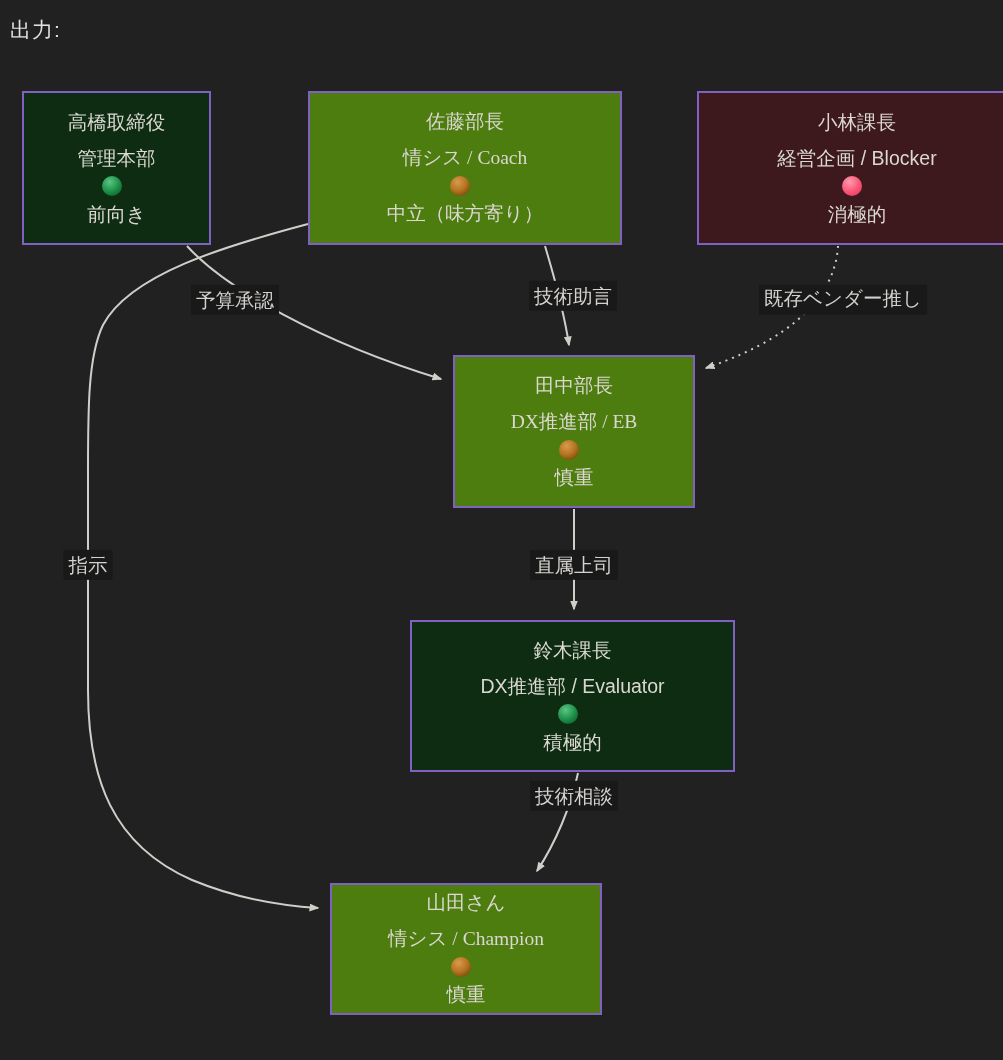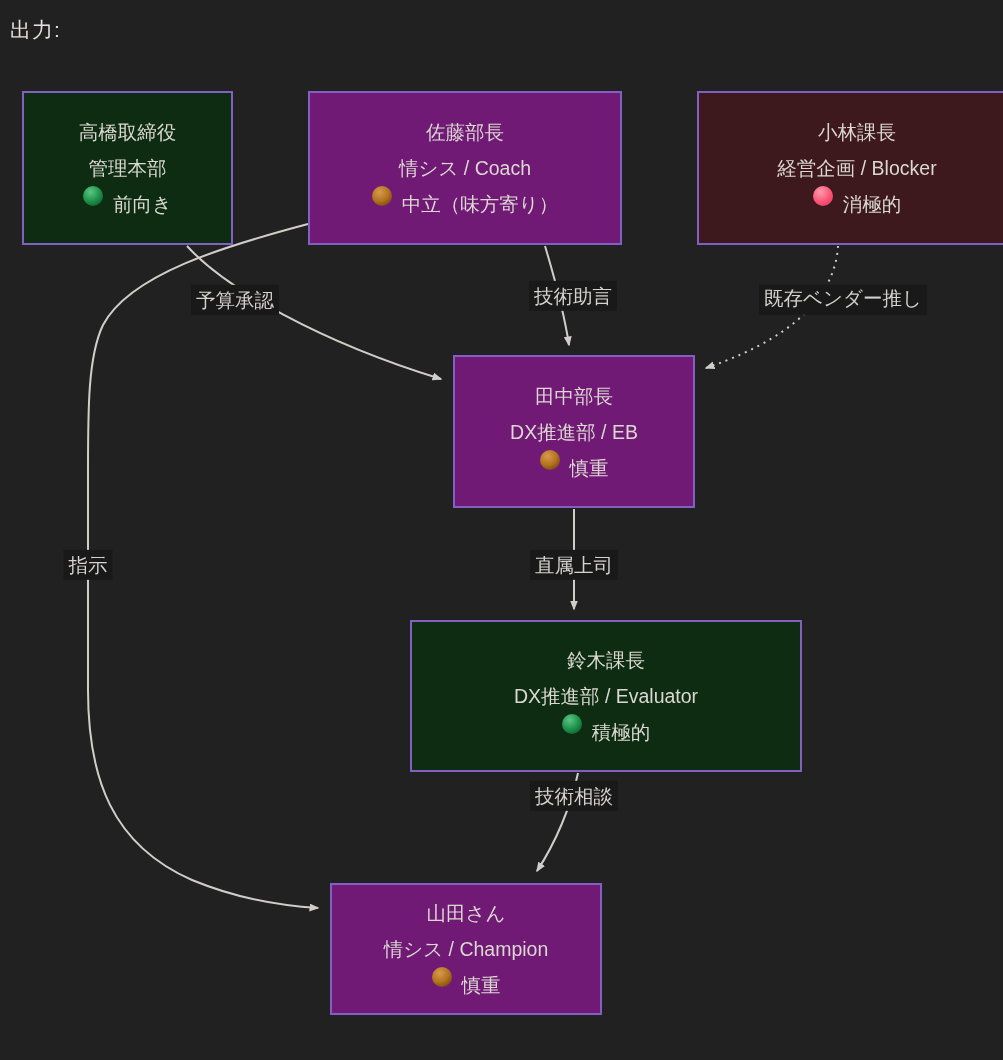--- a/index.html
+++ b/index.html
@@ -13,23 +13,23 @@
   .edge-layer{position:absolute;left:0;top:0;width:1003px;height:1060px;}
   .edge{fill:none;stroke:#d0cec9;stroke-width:2px;}
   .edge.dotted{stroke-dasharray:2 5;}
   .node{
     position:absolute;border:2px solid #8160c4;box-sizing:border-box;
     display:flex;flex-direction:column;align-items:center;justify-content:center;
     color:#dbd8d1;font-size:19.5px;text-align:center;
   }
   .node .line{line-height:36px;white-space:nowrap;}
   .node.green{background:#0d2c11;}
-  .node.brown{background:#701a75;}
+  .node.brown{background:#4d7c0f;font-family:Liberation Serif, serif;}
   .node.maroon{background:#3d191d;}
-  .stance-row{display:flex;justify-content:center;line-height:36px;}
+  .stance-row{display:flex;align-items:center;justify-content:center;line-height:36px;flex-direction:column;}
   .dot{width:20px;height:20px;border-radius:50%;display:inline-block;margin-right:10px;flex:none;}
   .dot[data-dot="green"]{background:radial-gradient(circle at 38% 30%, #5ec486 0%, #23984f 45%, #0f6b33 78%, #0a5227 100%);}
   .dot[data-dot="orange"]{background:radial-gradient(circle at 38% 30%, #d99a4e 0%, #b4731f 48%, #7a4a10 82%, #5c3608 100%);}
   .dot[data-dot="red"]{background:radial-gradient(circle at 38% 30%, #ff9cae 0%, #fb5577 52%, #e03260 100%);}
   .edge-label{
     position:absolute;transform:translate(-50%,-50%);
     background:#191919;color:#d4d2ce;font-size:19.5px;line-height:1.35;
     padding:2px 5px;white-space:nowrap;text-align:center;
   }
 </style>
@@ -47,21 +47,21 @@
       </marker>
     </defs>
     <path class="edge" d="M 187 246 C 225 288 320 342 441 379" marker-end="url(#arrow)"></path>
     <path class="edge" d="M 545 246 C 554 276 564 312 569 345" marker-end="url(#arrow)"></path>
     <path class="edge dotted" d="M 838 246 C 836 282 812 332 706 368" marker-end="url(#arrow)"></path>
     <path class="edge" d="M 574 509 L 574 609" marker-end="url(#arrow)"></path>
     <path class="edge" d="M 578 773 C 571 806 556 842 537 871" marker-end="url(#arrow)"></path>
     <path class="edge" d="M 308 224 C 225 246 130 274 103 325 C 88 356 88 410 88 470 L 88 690 C 88 778 112 845 192 880 C 238 899 283 906 318 908" marker-end="url(#arrow)"></path>
   </svg>
 
-  <div class="node green" style="left:22px;top:91px;width:211px;height:154px;">
+  <div class="node green" style="left:22px;top:91px;width:189px;height:154px;">
     <div class="line">高橋取締役</div>
     <div class="line">管理本部</div>
     <div class="stance-row">
       <span class="dot" data-dot="green"></span>
       <span>前向き</span>
     </div>
   </div>
 
   <div class="node brown" style="left:308px;top:91px;width:314px;height:154px;">
     <div class="line">佐藤部長</div>
@@ -83,21 +83,21 @@
 
   <div class="node brown" style="left:453px;top:355px;width:242px;height:153px;">
     <div class="line">田中部長</div>
     <div class="line">DX推進部 / EB</div>
     <div class="stance-row">
       <span class="dot" data-dot="orange"></span>
       <span>慎重</span>
     </div>
   </div>
 
-  <div class="node green" style="left:410px;top:620px;width:392px;height:152px;">
+  <div class="node green" style="left:410px;top:620px;width:325px;height:152px;">
     <div class="line">鈴木課長</div>
     <div class="line">DX推進部 / Evaluator</div>
     <div class="stance-row">
       <span class="dot" data-dot="green"></span>
       <span>積極的</span>
     </div>
   </div>
 
   <div class="node brown" style="left:330px;top:883px;width:272px;height:132px;">
     <div class="line">山田さん</div>

